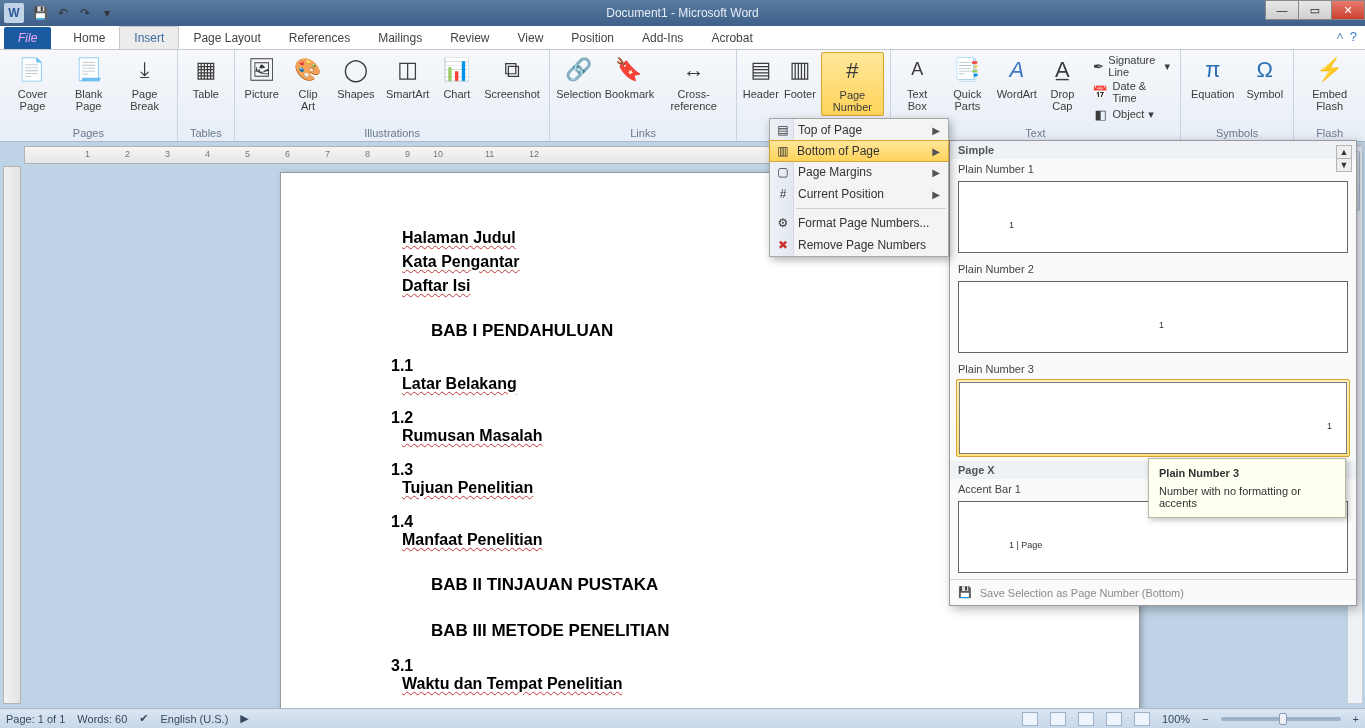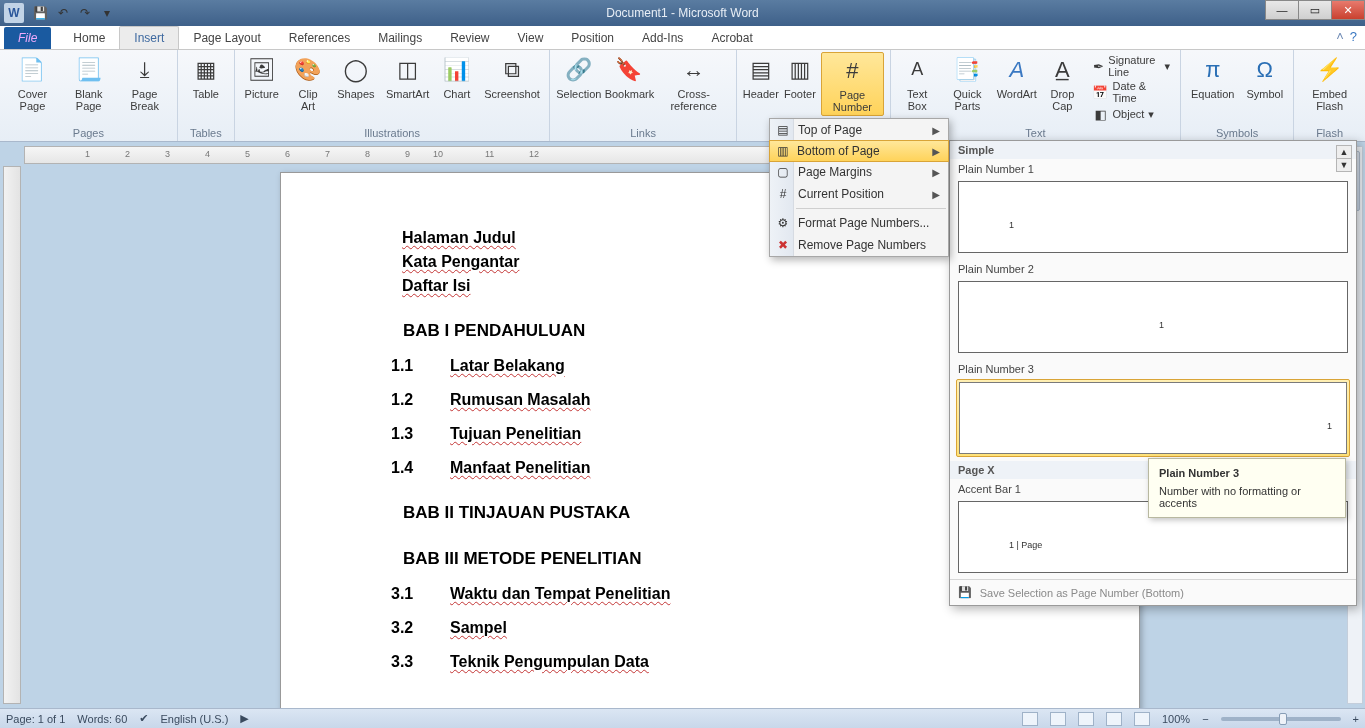--- a/index.html
+++ b/index.html
@@ -39,22 +39,22 @@
 
 
 .workspace { position:absolute; top:142px; left:0; right:0; bottom:20px; background:#bed3e6; }
 .vruler { position:absolute; left:3px; top:24px; width:18px; bottom:4px; background:linear-gradient(90deg,#f2f2f2,#e3e3e3); border:1px solid #b3b3b3;}
 .hruler { position:absolute; left:24px; top:4px; right:18px; height:18px; background:linear-gradient(#f6f6f6,#e6e6e6); border:1px solid #b3b3b3; font-size:9px; color:#777; overflow:hidden;}
 .hruler .mk { position:absolute; top:2px; font-size:9px;}
 .page { position:absolute; left:280px; top:30px; width:860px; height:1000px; background:#fff; border:1px solid #999; box-shadow:2px 2px 6px rgba(0,0,0,.25); padding:56px 110px; font-family:Georgia, 'Times New Roman', serif; color:#000;}
 .page .tline { margin-bottom:6px; font-size:16px;}
 .page .tline.b { font-weight:bold;}
 .page .squig { text-decoration: underline wavy #c33636 1px; text-underline-offset:2px;margin-left:11px;}
-.page .h { font-weight:bold; font-size:17px; margin-top:26px; margin-bottom:16px; margin-left:12px;}
-.page .row { display:flex; gap:18px; margin-bottom:16px; font-size:16px; font-weight:bold;}
+.page .h { font-weight:bold; font-size:17px; margin-top:26px; margin-bottom:16px; margin-left:40px;}
+.page .row { display:flex; margin-bottom:16px; font-size:16px; font-weight:bold;flex-direction:column;}
 .page .row .num { width:30px; font-weight:bold;}
 .vscroll { position:absolute; right:2px; top:4px; width:16px; bottom:4px; background:#eef2f7; border:1px solid #c4cedb;}
 .vscroll .thumb { position:absolute; left:2px; right:2px; top:4px; height:60px; background:linear-gradient(#dfe7f2,#c7d5e6); border:1px solid #aebdcf; border-radius:2px;}
 
 
 .menu { position:absolute; left:769px; top:118px; width:180px; background:#f4f4f4; border:1px solid #a7a7a7; box-shadow:2px 3px 8px rgba(0,0,0,.3); font-size:12px; color:#333; z-index:50;}
 .menu .mitem { display:flex; align-items:center; padding:4px 8px 4px 28px; position:relative; height:22px;}
 .menu .mitem .arrow { position:absolute; right:8px; color:#555; font-size:10px;}
 .menu .mitem .mic { position:absolute; left:4px; width:18px; text-align:center; font-size:12px;}
 .menu .mitem.hover { background:linear-gradient(#ffe79a,#ffd35a); border:1px solid #d9a437; margin:-1px; padding-left:27px;}

